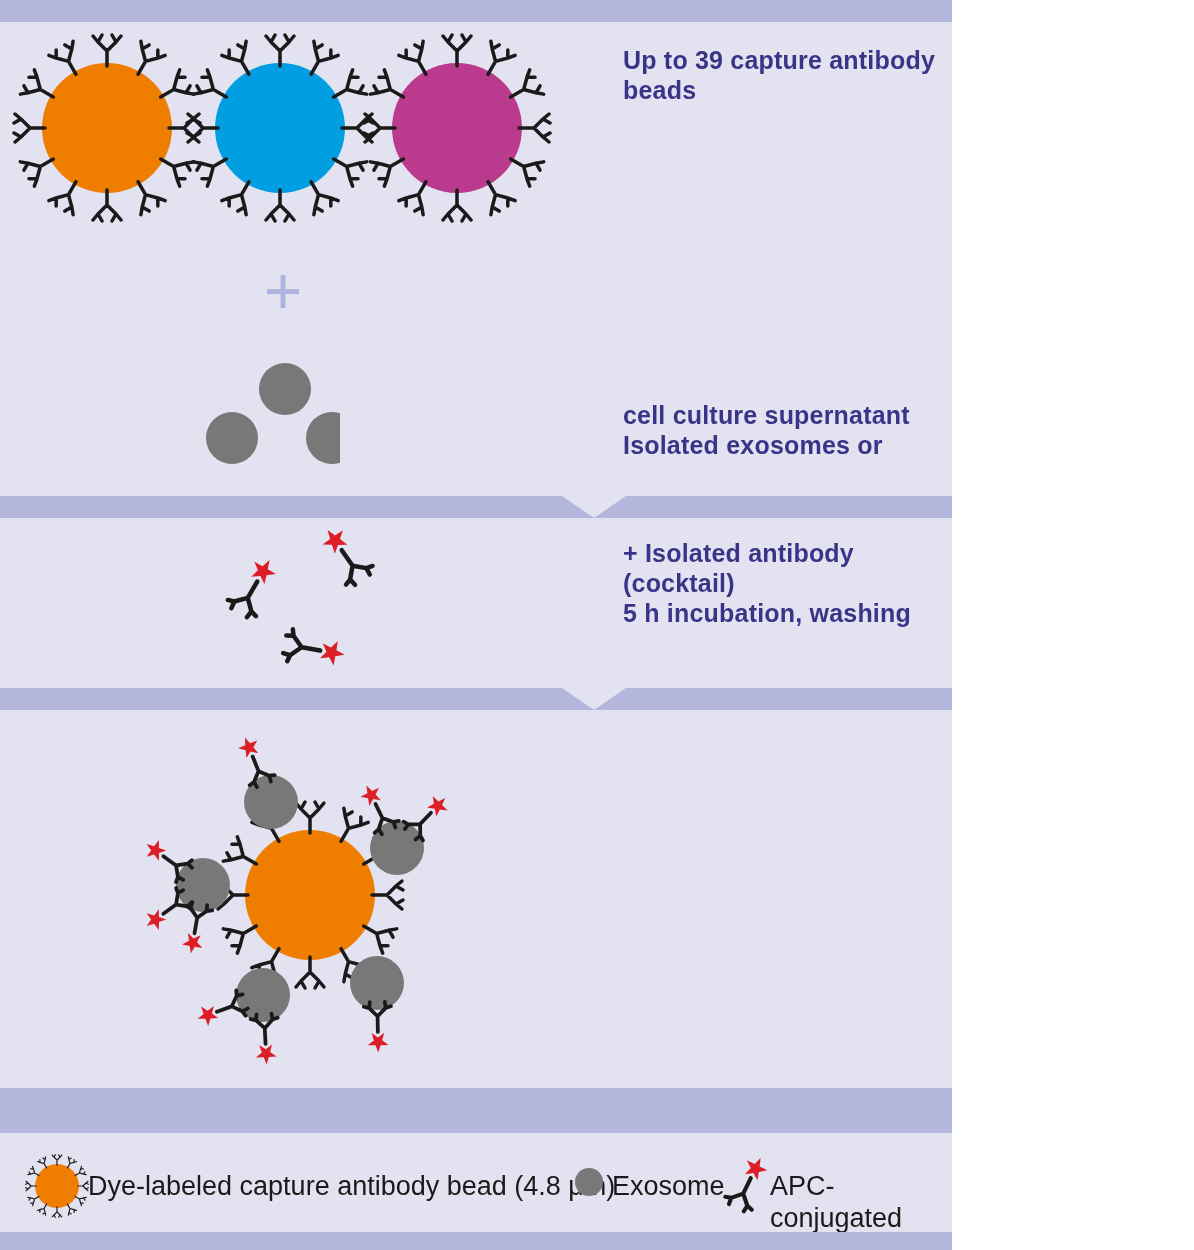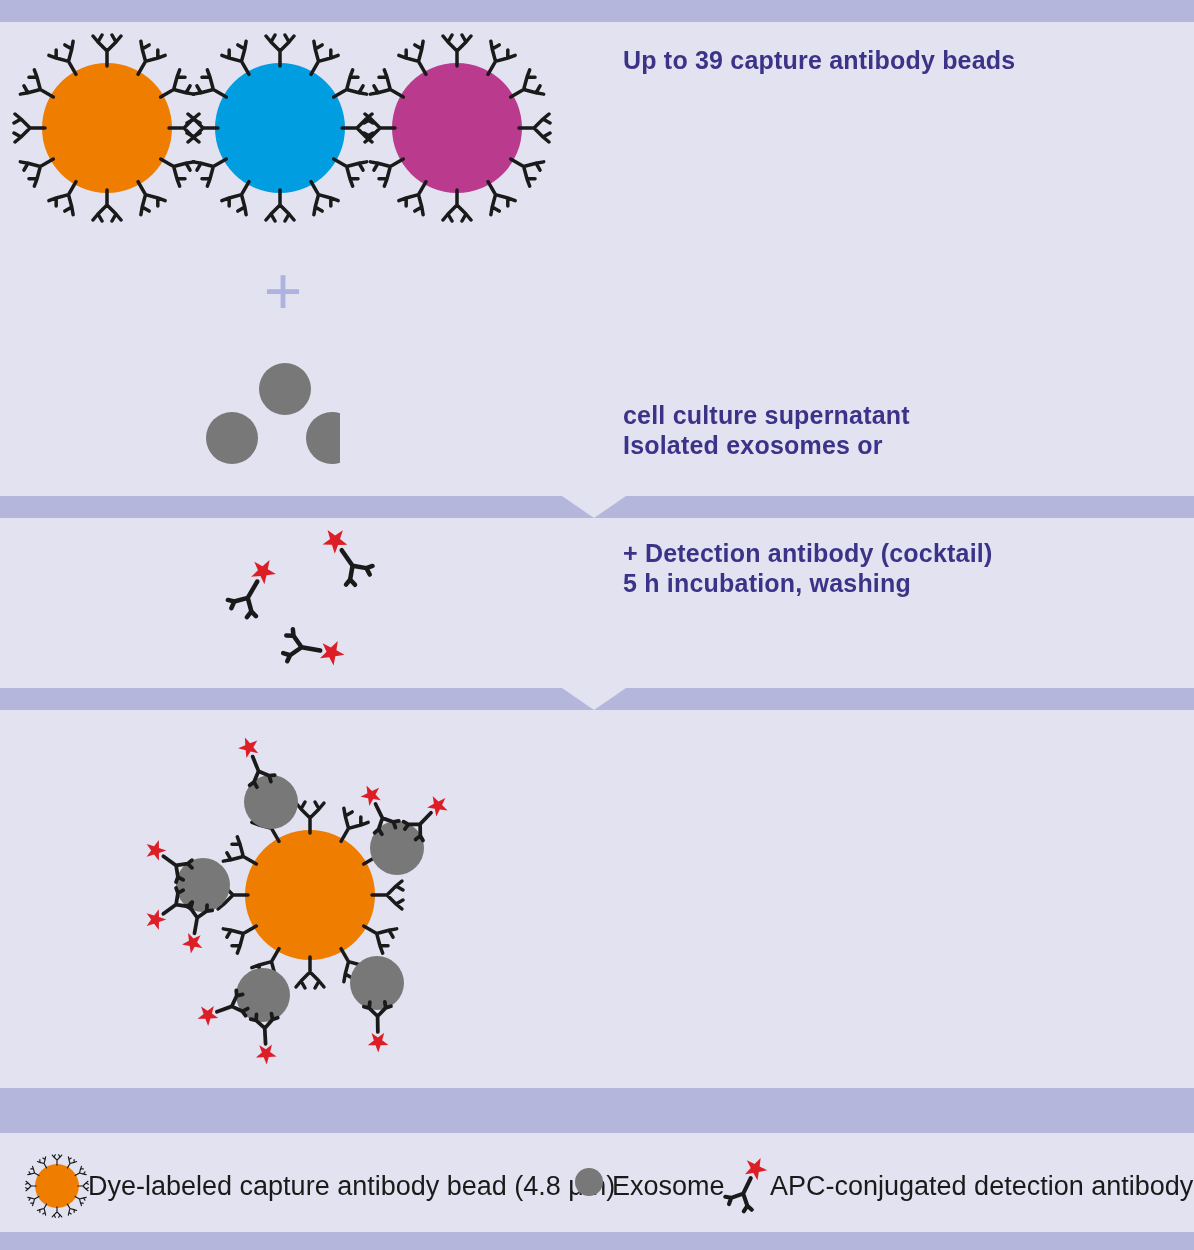--- a/index.html
+++ b/index.html
@@ -1,18 +1,18 @@
 <!DOCTYPE html>
 <html style="--background: #E2E2F0; --band: #B4B7DB; --bead_orange: #EE7D00; --bead_blue: #009EE0; --bead_magenta: #BA3A8D; --exosome_gray: #787878; --star_red: #DC1F26; --antibody_black: #1A1A1A; --label_purple: #3C3389; --legend_text: #1A1A1A; --plus: #ABB3DE;"><head>
 <meta charset="utf-8">
 <style>
   html,body{margin:0;padding:0;background:#fff;}
   #figure{
     position:relative;
-    width:1194px;height:1250px;
+    width:952px;height:1250px;
     background:var(--background,#E2E2F0);
     overflow:hidden;
     font-family:"Liberation Sans",sans-serif;
   }
   .band{position:absolute;left:0;width:100%;background:var(--band,#B4B7DB);}
   .notch{
     position:absolute;left:562px;top:0;width:0;height:0;
     border-left:32px solid transparent;border-right:32px solid transparent;
     border-top:22px solid var(--background,#E2E2F0);
   }
@@ -101,21 +101,21 @@
     <div class="notch"></div>
   </div>
 
   <svg width="260" height="170" viewBox="0 0 260 170" style="left:200px;top:520px;">
     <use href="#det-ab" transform="translate(150,42) rotate(-35) scale(0.9)"></use>
     <use href="#det-ab" transform="translate(50,74) rotate(30) scale(0.9)"></use>
     <use href="#det-ab" transform="translate(106,128) rotate(100) scale(0.9)"></use>
   </svg>
 
   <div class="step-label" style="top:538px;">
-    <span style="display:block">+ Detection antibody (cocktail)</span>
+    <span style="display:block">+ Isolated antibody (cocktail)</span>
     <span style="display:block">5 h incubation, washing</span>
   </div>
 
   <div class="band" style="top:688px;height:22px;">
     <div class="notch"></div>
   </div>
 
 
   <svg width="360" height="360" viewBox="0 0 360 360" style="left:130px;top:722px;">
     <use href="#bead" transform="translate(180,173)" style="color:var(--bead_orange,#EE7D00)"></use>

